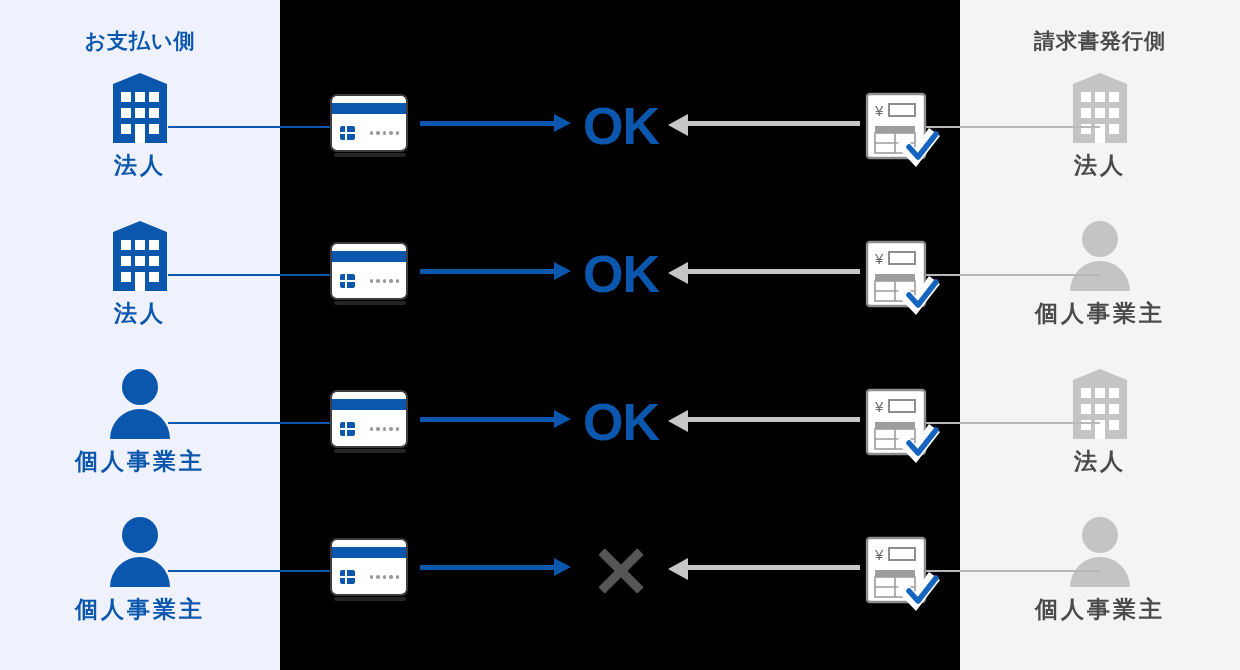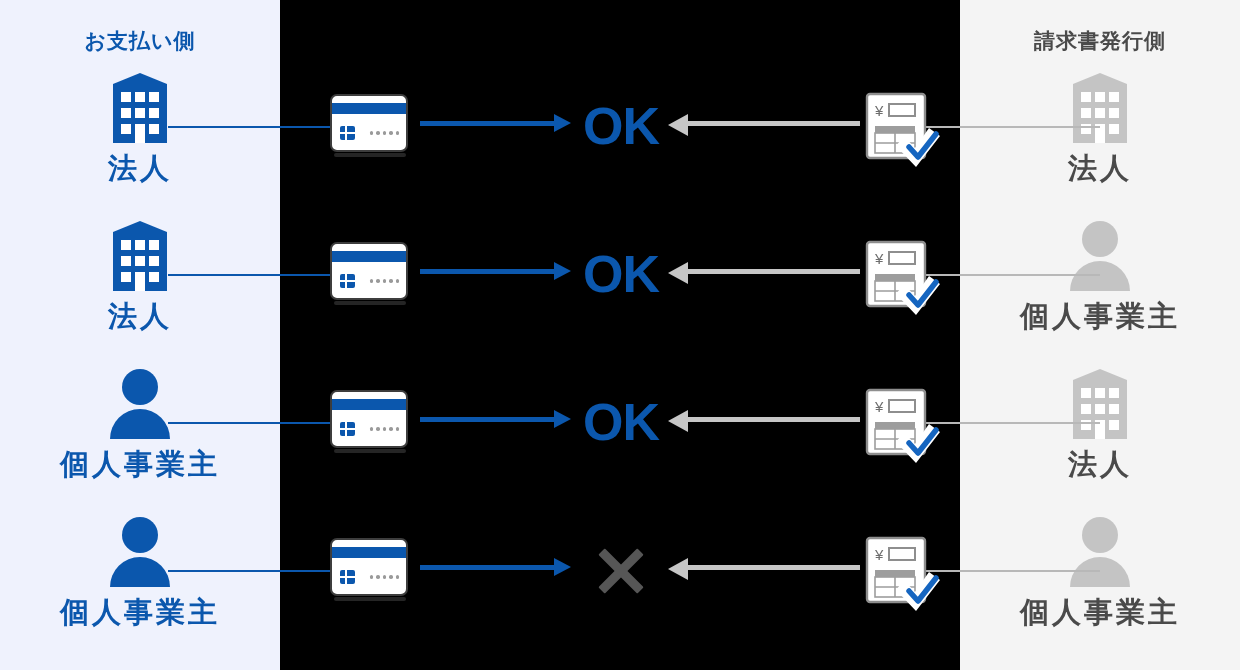--- a/index.html
+++ b/index.html
@@ -55,21 +55,21 @@
   .party-right { left:960px; }
 
   .party-icon {
     height:72px;
     display:flex;
     align-items:center;
     justify-content:center;
   }
   .party-label {
     margin-top:10px;
-    font-size:29px;
+    font-size:23px;
     font-weight:700;
     letter-spacing:3px;
     line-height:1;
     white-space:nowrap;
   }
   .party-left  .party-label { color:#0b57ad; }
   .party-right .party-label { color:#4a4a4a; }
 
   
   .line {

